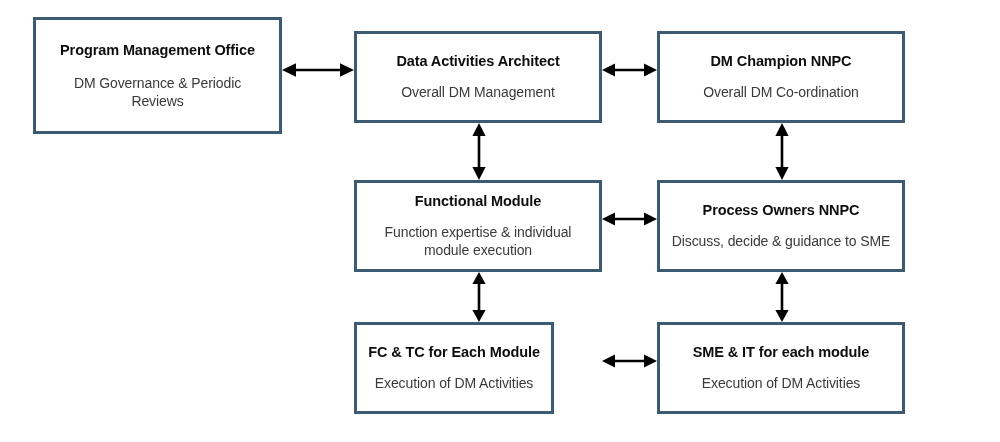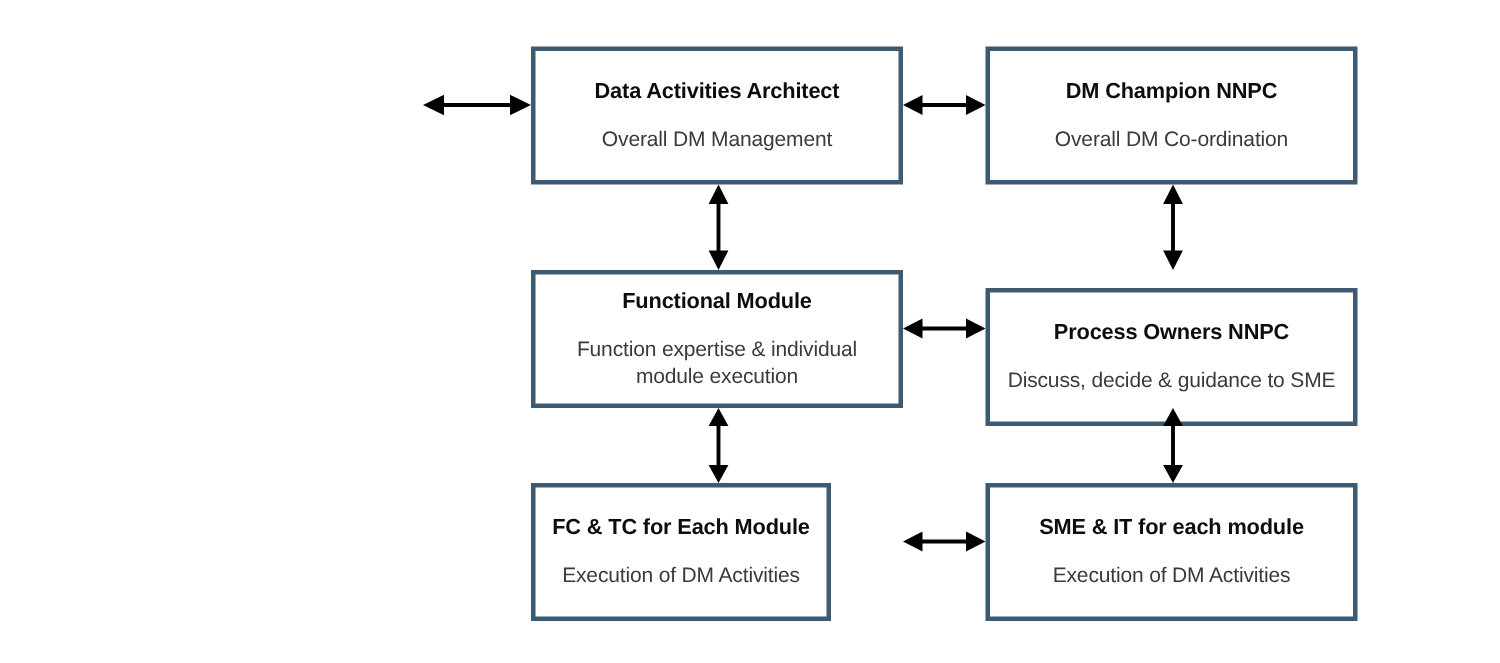--- a/index.html
+++ b/index.html
@@ -47,21 +47,21 @@
   }
   .node .gap { height: 14px; }
 
   .node.pmo      { left: 33px;  top: 17px;  width: 249px; height: 117px; }
   .node.pmo .gap { height: 16px; }
 
   .node.dma      { left: 354px; top: 31px;  width: 248px; height: 92px; }
   .node.champ    { left: 657px; top: 31px;  width: 248px; height: 92px; }
 
   .node.flead    { left: 354px; top: 180px; width: 248px; height: 92px; }
-  .node.powner   { left: 657px; top: 180px; width: 248px; height: 92px; margin-top: 12px; }
+  .node.powner   { left: 657px; top: 180px; width: 248px; height: 92px; }
 
   .node.fctc     { left: 354px; top: 322px; width: 200px; height: 92px; }
   .node.smeit    { left: 657px; top: 322px; width: 248px; height: 92px; align-items: center; }
 
   
   .arrow {
     position: absolute;
   }
   .arrow svg { display: block; overflow: visible; }
 
@@ -73,20 +73,25 @@
   .arrow.v-dma-fl   { left: 469px; top: 123px; }
   .arrow.v-ch-po    { left: 772px; top: 123px; }
   .arrow.v-fl-fc    { left: 469px; top: 272px; }
   .arrow.v-po-sme   { left: 772px; top: 272px; }
 </style>
 </head>
 <body>
 
 <div id="canvas">
 
+  <div class="node pmo">
+    <div class="title">Program Management Office</div>
+    <div class="gap"></div>
+    <div class="desc">DM Governance &amp; Periodic Reviews</div>
+  </div>
 
   <div class="node dma">
     <div class="title">Data Activities Architect</div>
     <div class="gap"></div>
     <div class="desc">Overall DM Management</div>
   </div>
 
   <div class="node champ">
     <div class="title">DM Champion NNPC</div>
     <div class="gap"></div>

